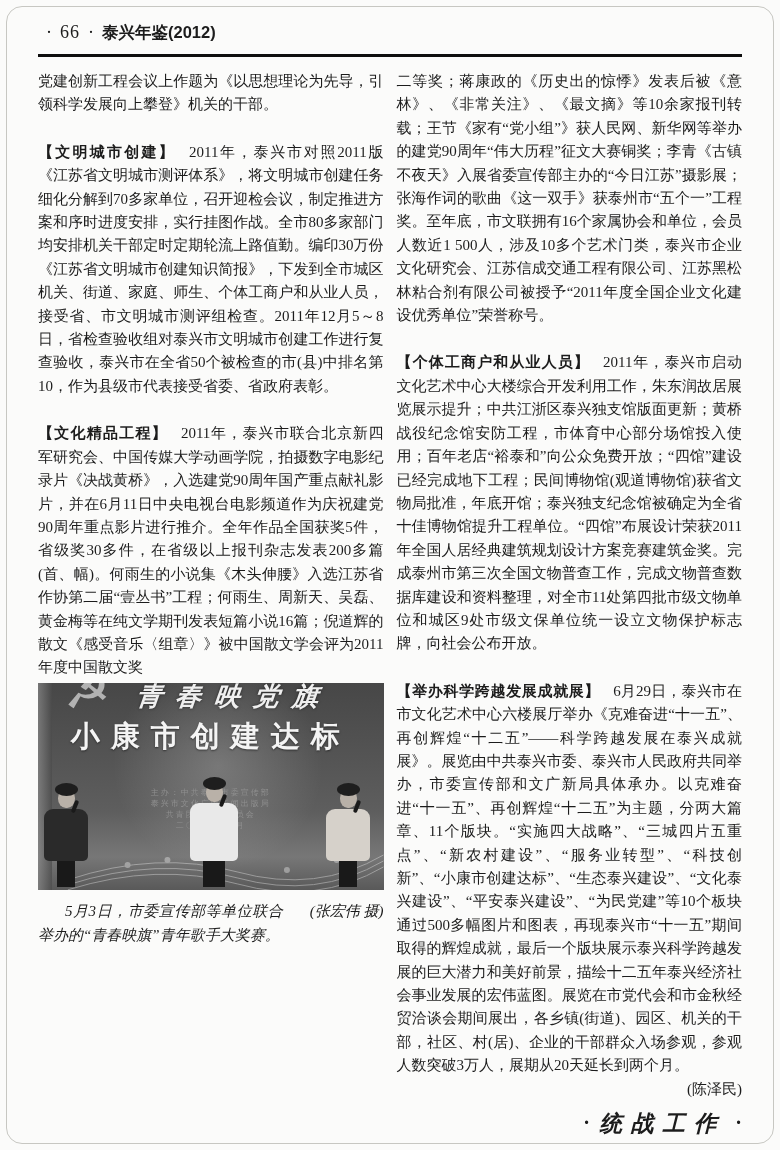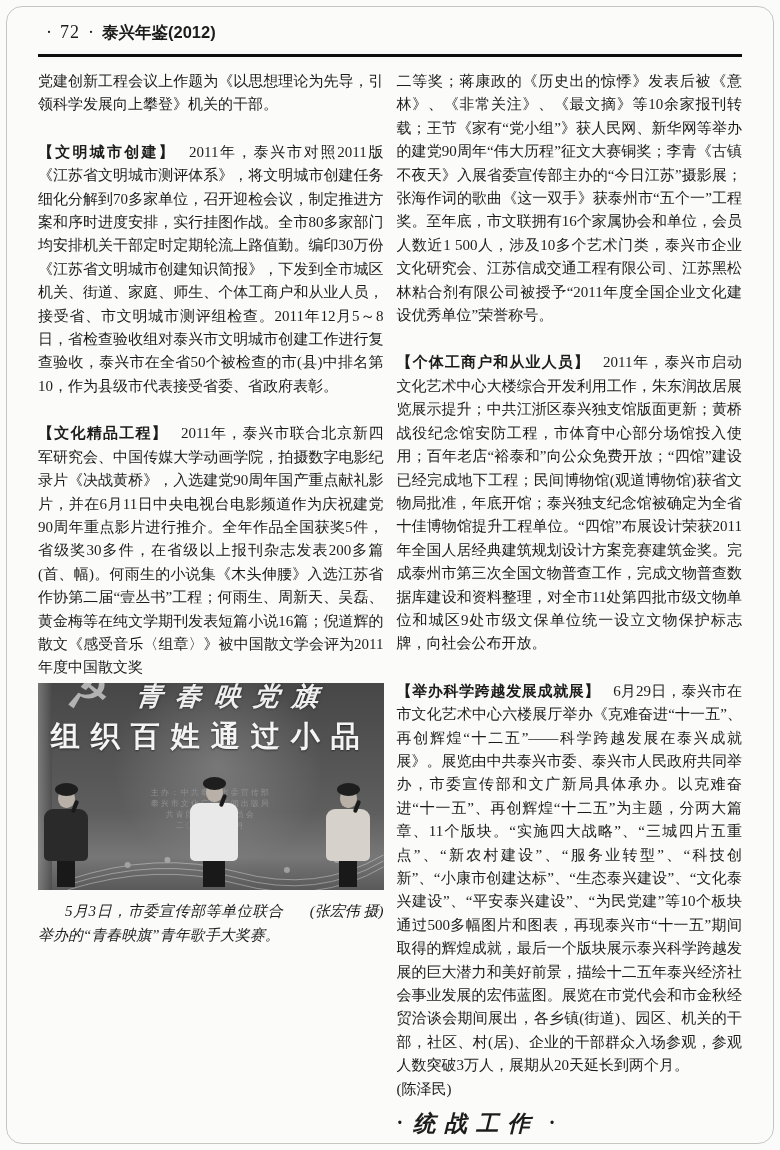--- a/index.html
+++ b/index.html
@@ -24,23 +24,23 @@
 
   
   .cols { display:flex; gap:13px; margin-top:13px; }
   .col { width:347px; font-size:15px; line-height:23.4px; text-align:justify; }
   .col p { margin:0 0 23px 0; }
   .col p.flow-end { margin-bottom:23px; }
   .sec-label {
     font-family:"Liberation Sans","DejaVu Sans",sans-serif;
     font-weight:bold; margin-right:13px; letter-spacing:0.5px;
   }
-  .byline { margin:0 0 6px 0 !important; }
+  .byline { text-align:right; margin:0 0 6px 0 !important; }
 
-  .center-head { text-align:left; margin:10px 0 14px 0 !important; white-space:nowrap; }
+  .center-head { text-align:right; margin:10px 0 14px 0 !important; white-space:nowrap; }
   .center-head .head-text {
     font-style:italic; font-size:22.5px; letter-spacing:9px; font-weight:bold; margin:0 6px;
   }
   .center-head .head-dot { font-size:20px; font-weight:bold; vertical-align:2px; }
 
   
   .photo {
     position:relative; height:207px; margin:3px 0 9px 0; overflow:hidden;
     background:
       radial-gradient(circle at 52% 40%, rgba(255,255,255,0.20) 0%, rgba(255,255,255,0) 48%),
@@ -90,41 +90,41 @@
 </style>
 </head>
 <body>
 
 <div class="page">
   <div class="border-frame"></div>
   <div class="content">
 
     <div class="pg-header">
       <span class="dot">·</span>
-      <span class="pg-num">72</span>
+      <span class="pg-num">66</span>
       <span class="dot">·</span>
       <span class="pg-title">泰兴年鉴(2012)</span>
     </div>
     <div class="rule"></div>
 
     <div class="cols">
 
       <div class="col">
         <p>党建创新工程会议上作题为《以思想理论为先导，引领科学发展向上攀登》机关的干部。</p>
 
 
         <p><span class="sec-label">【文明城市创建】</span><span>2011年，泰兴市对照2011版《江苏省文明城市测评体系》，将文明城市创建任务细化分解到70多家单位，召开迎检会议，制定推进方案和序时进度安排，实行挂图作战。全市80多家部门均安排机关干部定时定期轮流上路值勤。编印30万份《江苏省文明城市创建知识简报》，下发到全市城区机关、街道、家庭、师生、个体工商户和从业人员，接受省、市文明城市测评组检查。2011年12月5～8日，省检查验收组对泰兴市文明城市创建工作进行复查验收，泰兴市在全省50个被检查的市(县)中排名第10，作为县级市代表接受省委、省政府表彰。</span></p>
 
         <p class="flow-end" style="margin-bottom:0;"><span class="sec-label">【文化精品工程】</span><span>2011年，泰兴市联合北京新四军研究会、中国传媒大学动画学院，拍摄数字电影纪录片《决战黄桥》，入选建党90周年国产重点献礼影片，并在6月11日中央电视台电影频道作为庆祝建党90周年重点影片进行推介。全年作品全国获奖5件，省级奖30多件，在省级以上报刊杂志发表200多篇(首、幅)。何雨生的小说集《木头伸腰》入选江苏省作协第二届“壹丛书”工程；何雨生、周新天、吴磊、黄金梅等在纯文学期刊发表短篇小说16篇；倪道辉的散文《感受音乐〈组章〉》被中国散文学会评为2011年度中国散文奖</span></p>
 
         <div class="photo">
           <div class="edge-strip"></div>
           <div class="emblem">☭</div>
           <div class="photo-callig">青春映党旗</div>
-          <div class="photo-title">组织百姓通过小品</div>
+          <div class="photo-title">小康市创建达标</div>
           <div class="photo-org">
             <div>主办：中共泰兴市委宣传部</div>
             <div>泰兴市文化广电新闻出版局</div>
             <div>共青团泰兴市委员会</div>
             <div>二〇一一年五月</div>
           </div>
           <svg class="staff" viewBox="0 0 347 80">
             <g stroke="#ffffff" fill="none" stroke-width="1">
               <path d="M30 70 Q 120 40 200 62 T 347 45"></path>
               <path d="M30 75 Q 120 46 200 68 T 347 51"></path>

